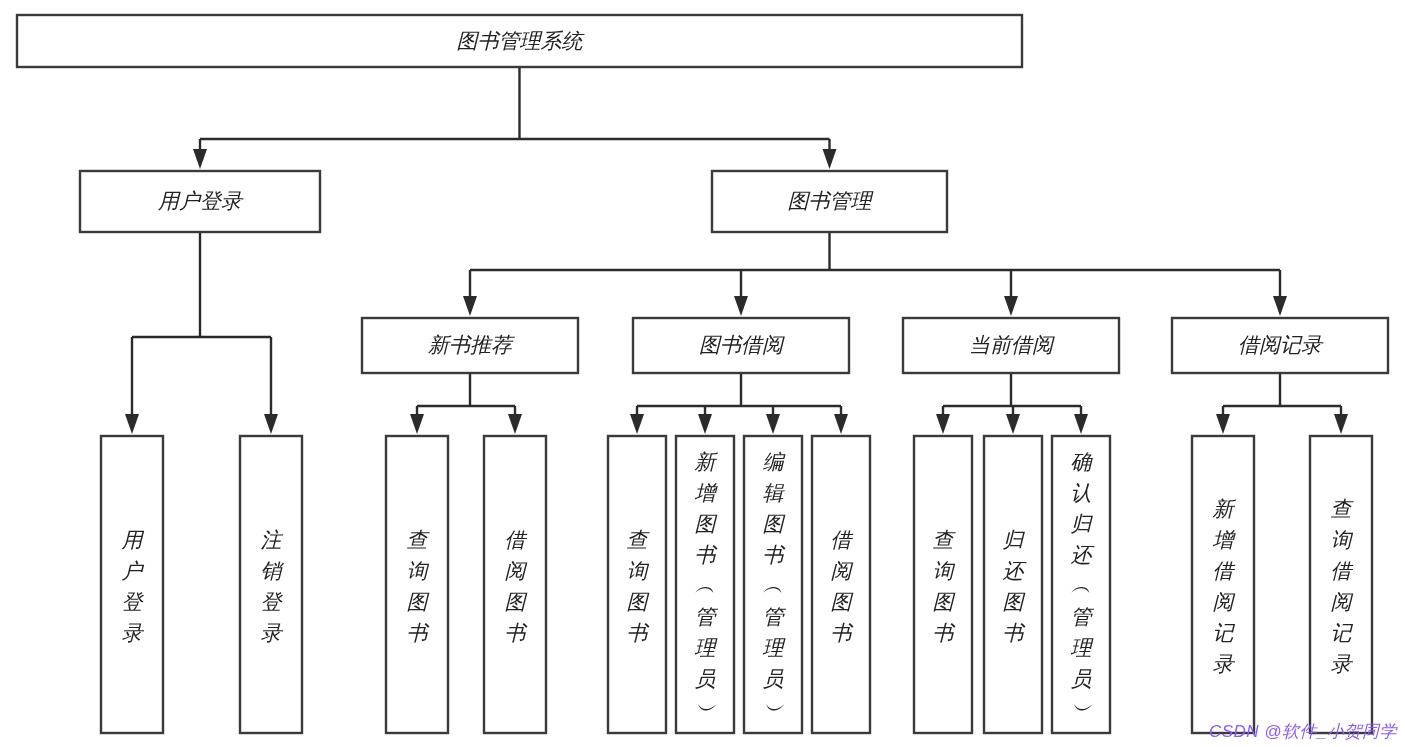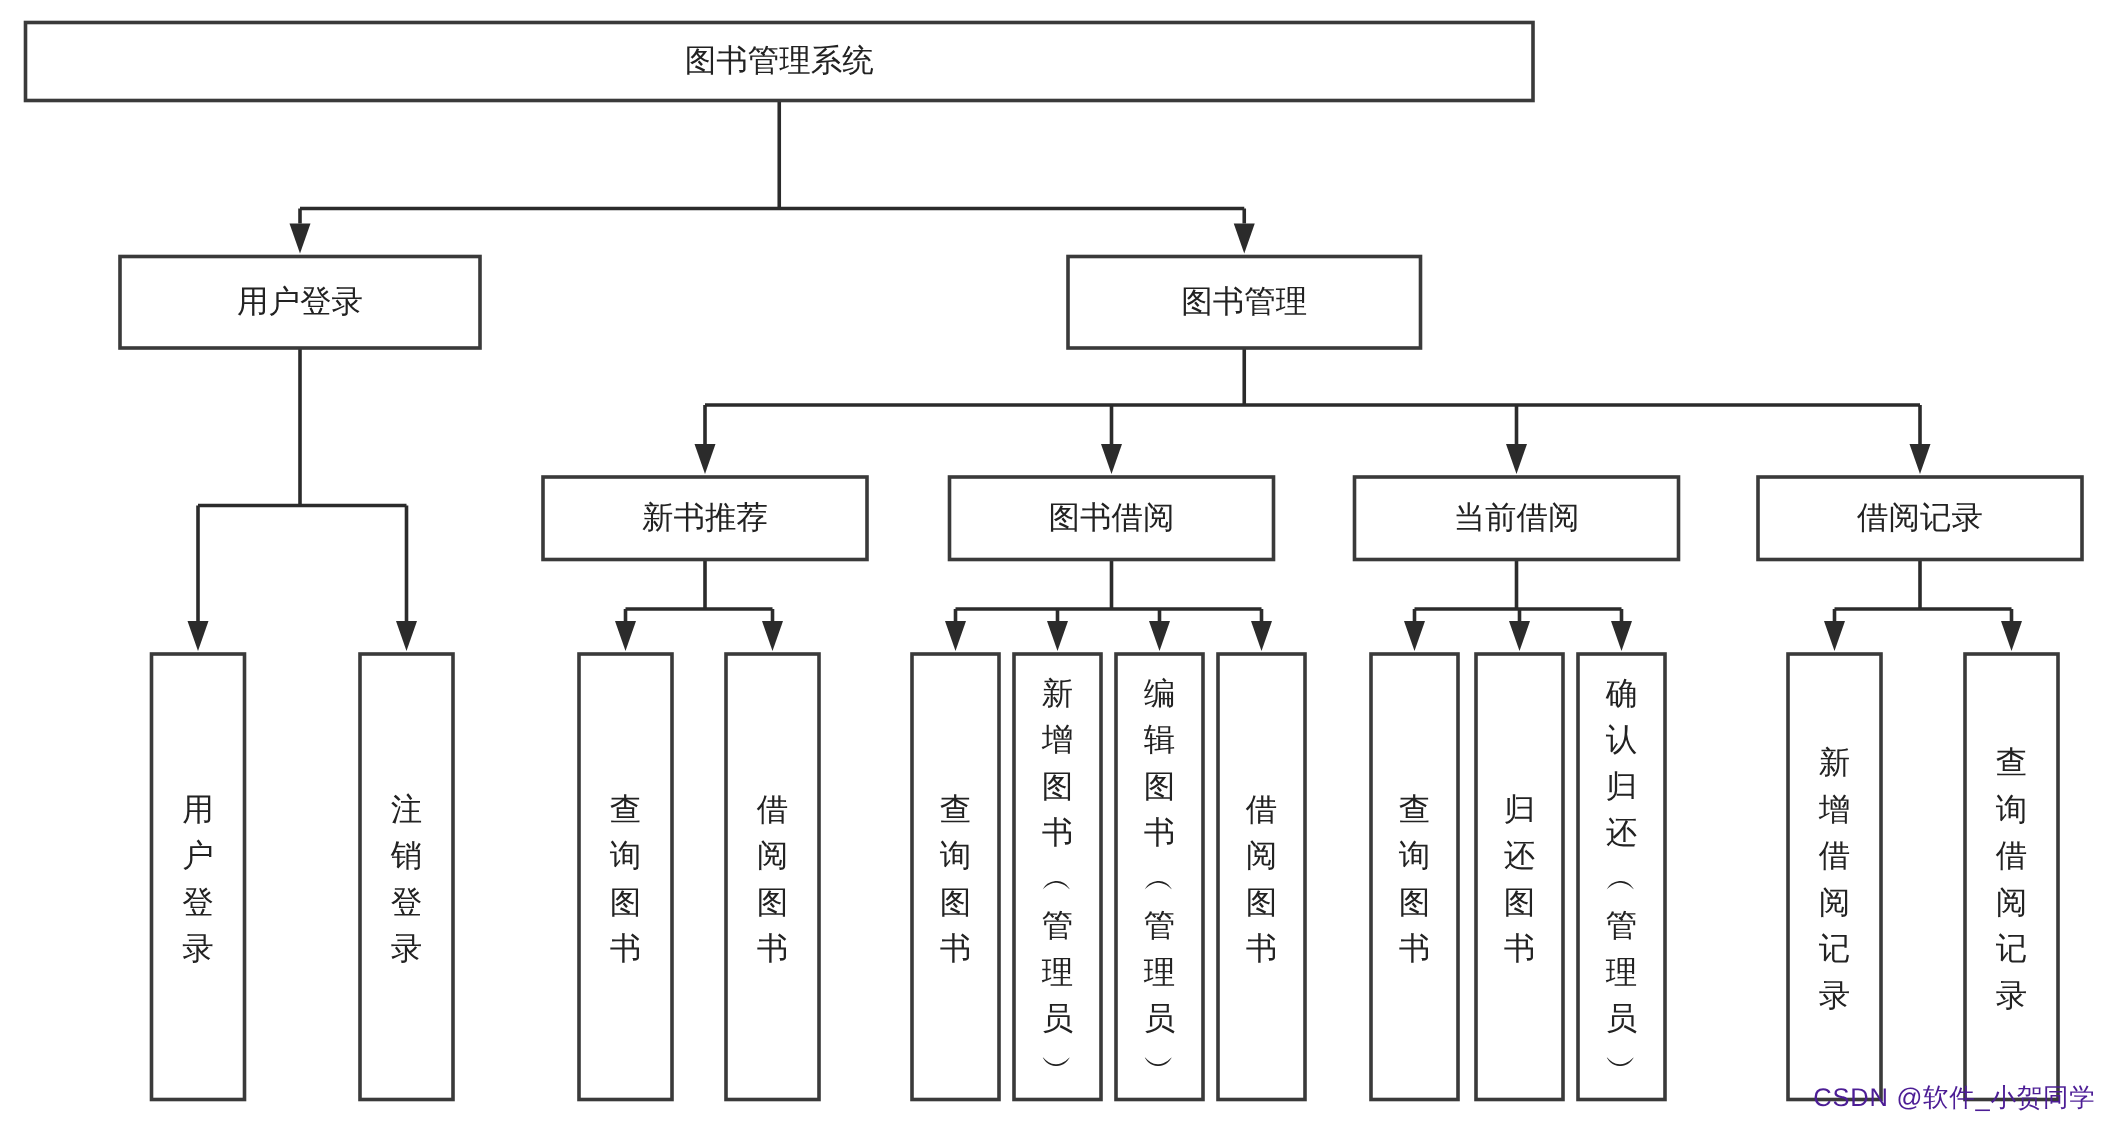--- a/index.html
+++ b/index.html
@@ -9,20 +9,21 @@
   }
   body {
     font-family: "Liberation Sans", "DejaVu Sans", sans-serif;
   }
   #stage {
     position: relative;
     width: 1405px;
     height: 747px;
     background: #ffffff;
     overflow: hidden;
+    font-style: italic;
   }
   svg.diagram {
     position: absolute;
     left: 0;
     top: 0;
     width: 1405px;
     height: 747px;
   }
   .node-box {
     fill: #ffffff;
@@ -51,21 +52,21 @@
     font-size: 21px;
     fill: #222222;
     text-anchor: middle;
   }
   .watermark {
     position: absolute;
     right: 8px;
     bottom: 4px;
     font-family: "Liberation Sans", "DejaVu Sans", sans-serif;
     font-size: 17px;
-    color: #4c1d95;
+    color: #8b5cf6;
     letter-spacing: 0.5px;
     white-space: nowrap;
     user-select: none;
     margin-top: 25px;
   }
 </style>
 </head>
 <body>
 
 <div id="stage">

